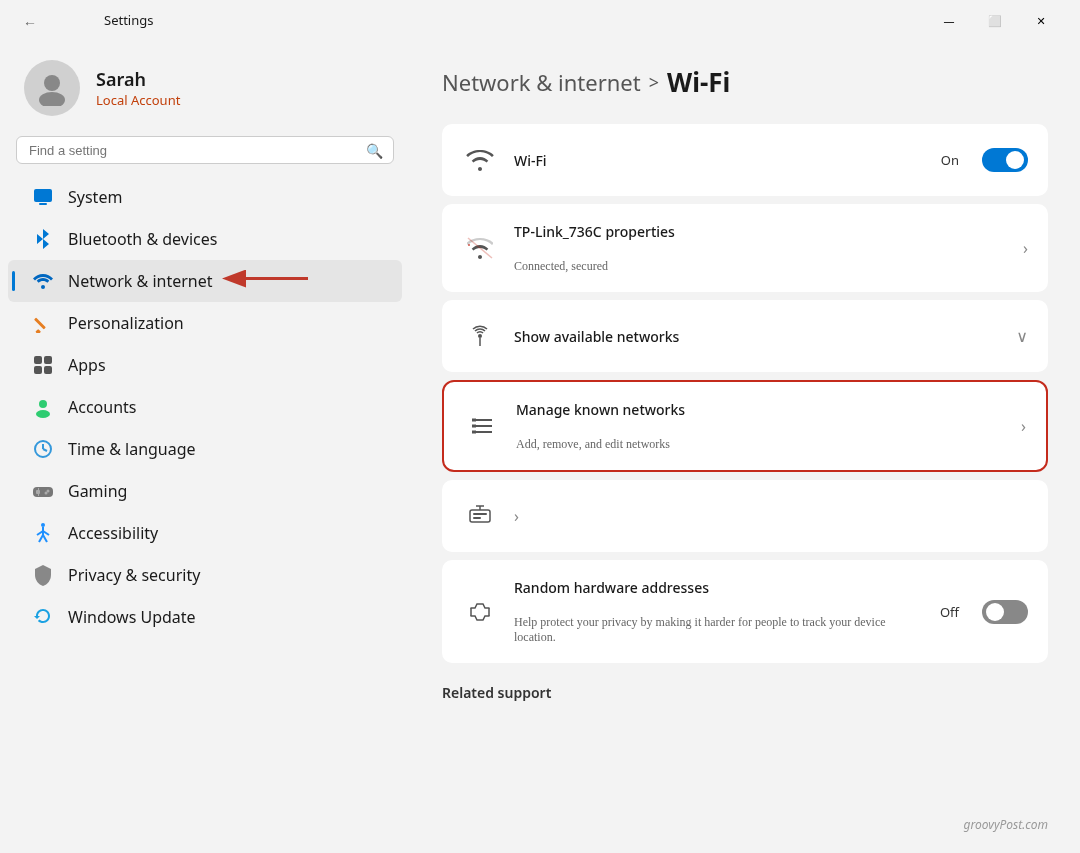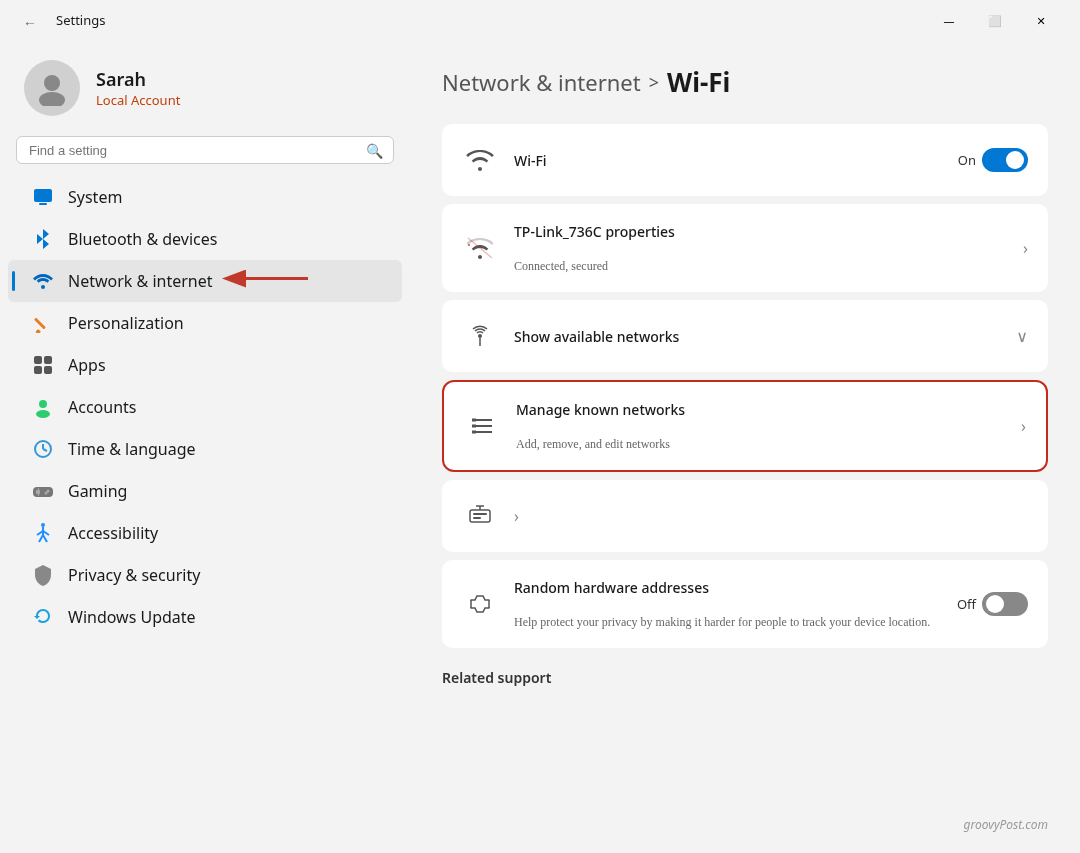--- a/index.html
+++ b/index.html
@@ -22,20 +22,21 @@
       flex-shrink: 0;
     }
     .titlebar-left {
       display: flex;
       align-items: center;
       gap: 12px;
     }
     .titlebar-title {
       font-size: 13px;
       color: #1a1a1a;
+      margin-left: 48px;
     }
     .titlebar-controls {
       display: flex;
       gap: 0;
     }
     .titlebar-btn {
       width: 46px;
       height: 32px;
       display: flex;
       align-items: center;
@@ -231,21 +232,21 @@
     .card-subtitle {
       font-size: 12px;
       color: #666;
       margin-top: 18px;
       font-family: Liberation Serif, serif;
     }
 
     .card-right {
       display: flex;
       align-items: center;
-      gap: 6px;
+      gap: 23px;
       flex-shrink: 0;
     }
 
     .toggle {
       width: 46px;
       height: 24px;
       border-radius: 12px;
       background: #0078d4;
       position: relative;
       cursor: pointer;

